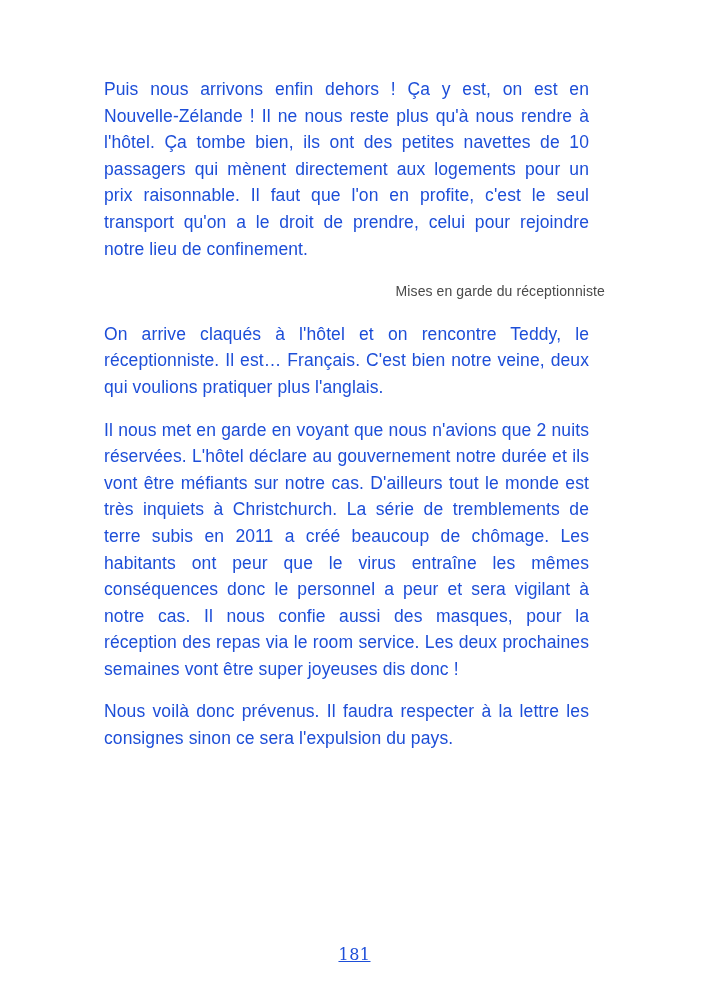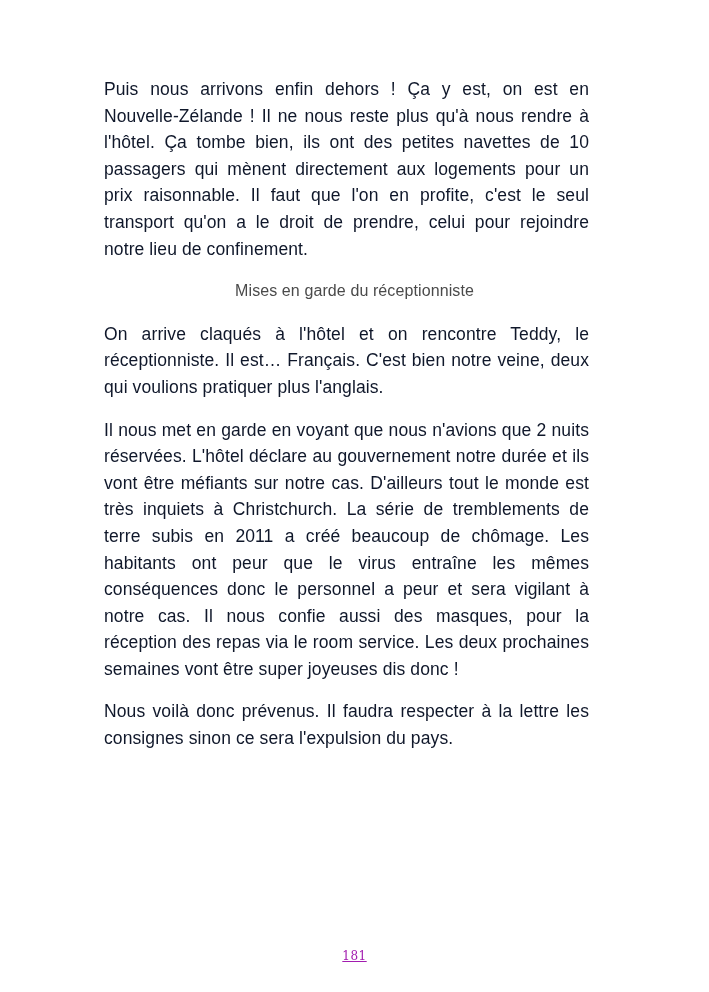--- a/index.html
+++ b/index.html
@@ -24,47 +24,47 @@
     top: 76px;
     left: 104px;
     width: 501px;
     color: #4a4a4a;
   }
 
   .content p.body-paragraph {
     font-size: 17.5px;
     line-height: 26.6px;
     text-align: justify;
-    color: #0f172a;
+    color: #1d4ed8;
     margin: 0 16px 16px 0;
     letter-spacing: 0.1px;
   }
 
   .content h3.section-heading {
-    font-size: 16px;
+    font-size: 14px;
     line-height: 26.6px;
     font-weight: normal;
-    text-align: center;
+    text-align: right;
     color: #4a4a4a;
     margin: 0 0 16px 0;
     letter-spacing: 0.1px;
   }
 
   .page-footer {
     position: absolute;
     left: 0;
     bottom: 28px;
     width: 709px;
     text-align: center;
   }
 
   .page-number {
     font-family: "DejaVu Serif", "Liberation Serif", serif;
-    font-size: 12px;
-    color: #a21caf;
+    font-size: 16px;
+    color: #1d4ed8;
     letter-spacing: 0.5px;
     text-decoration: underline;
   }
 </style>
 </head>
 <body>
 
 <div class="page">
 
   <div class="content">

